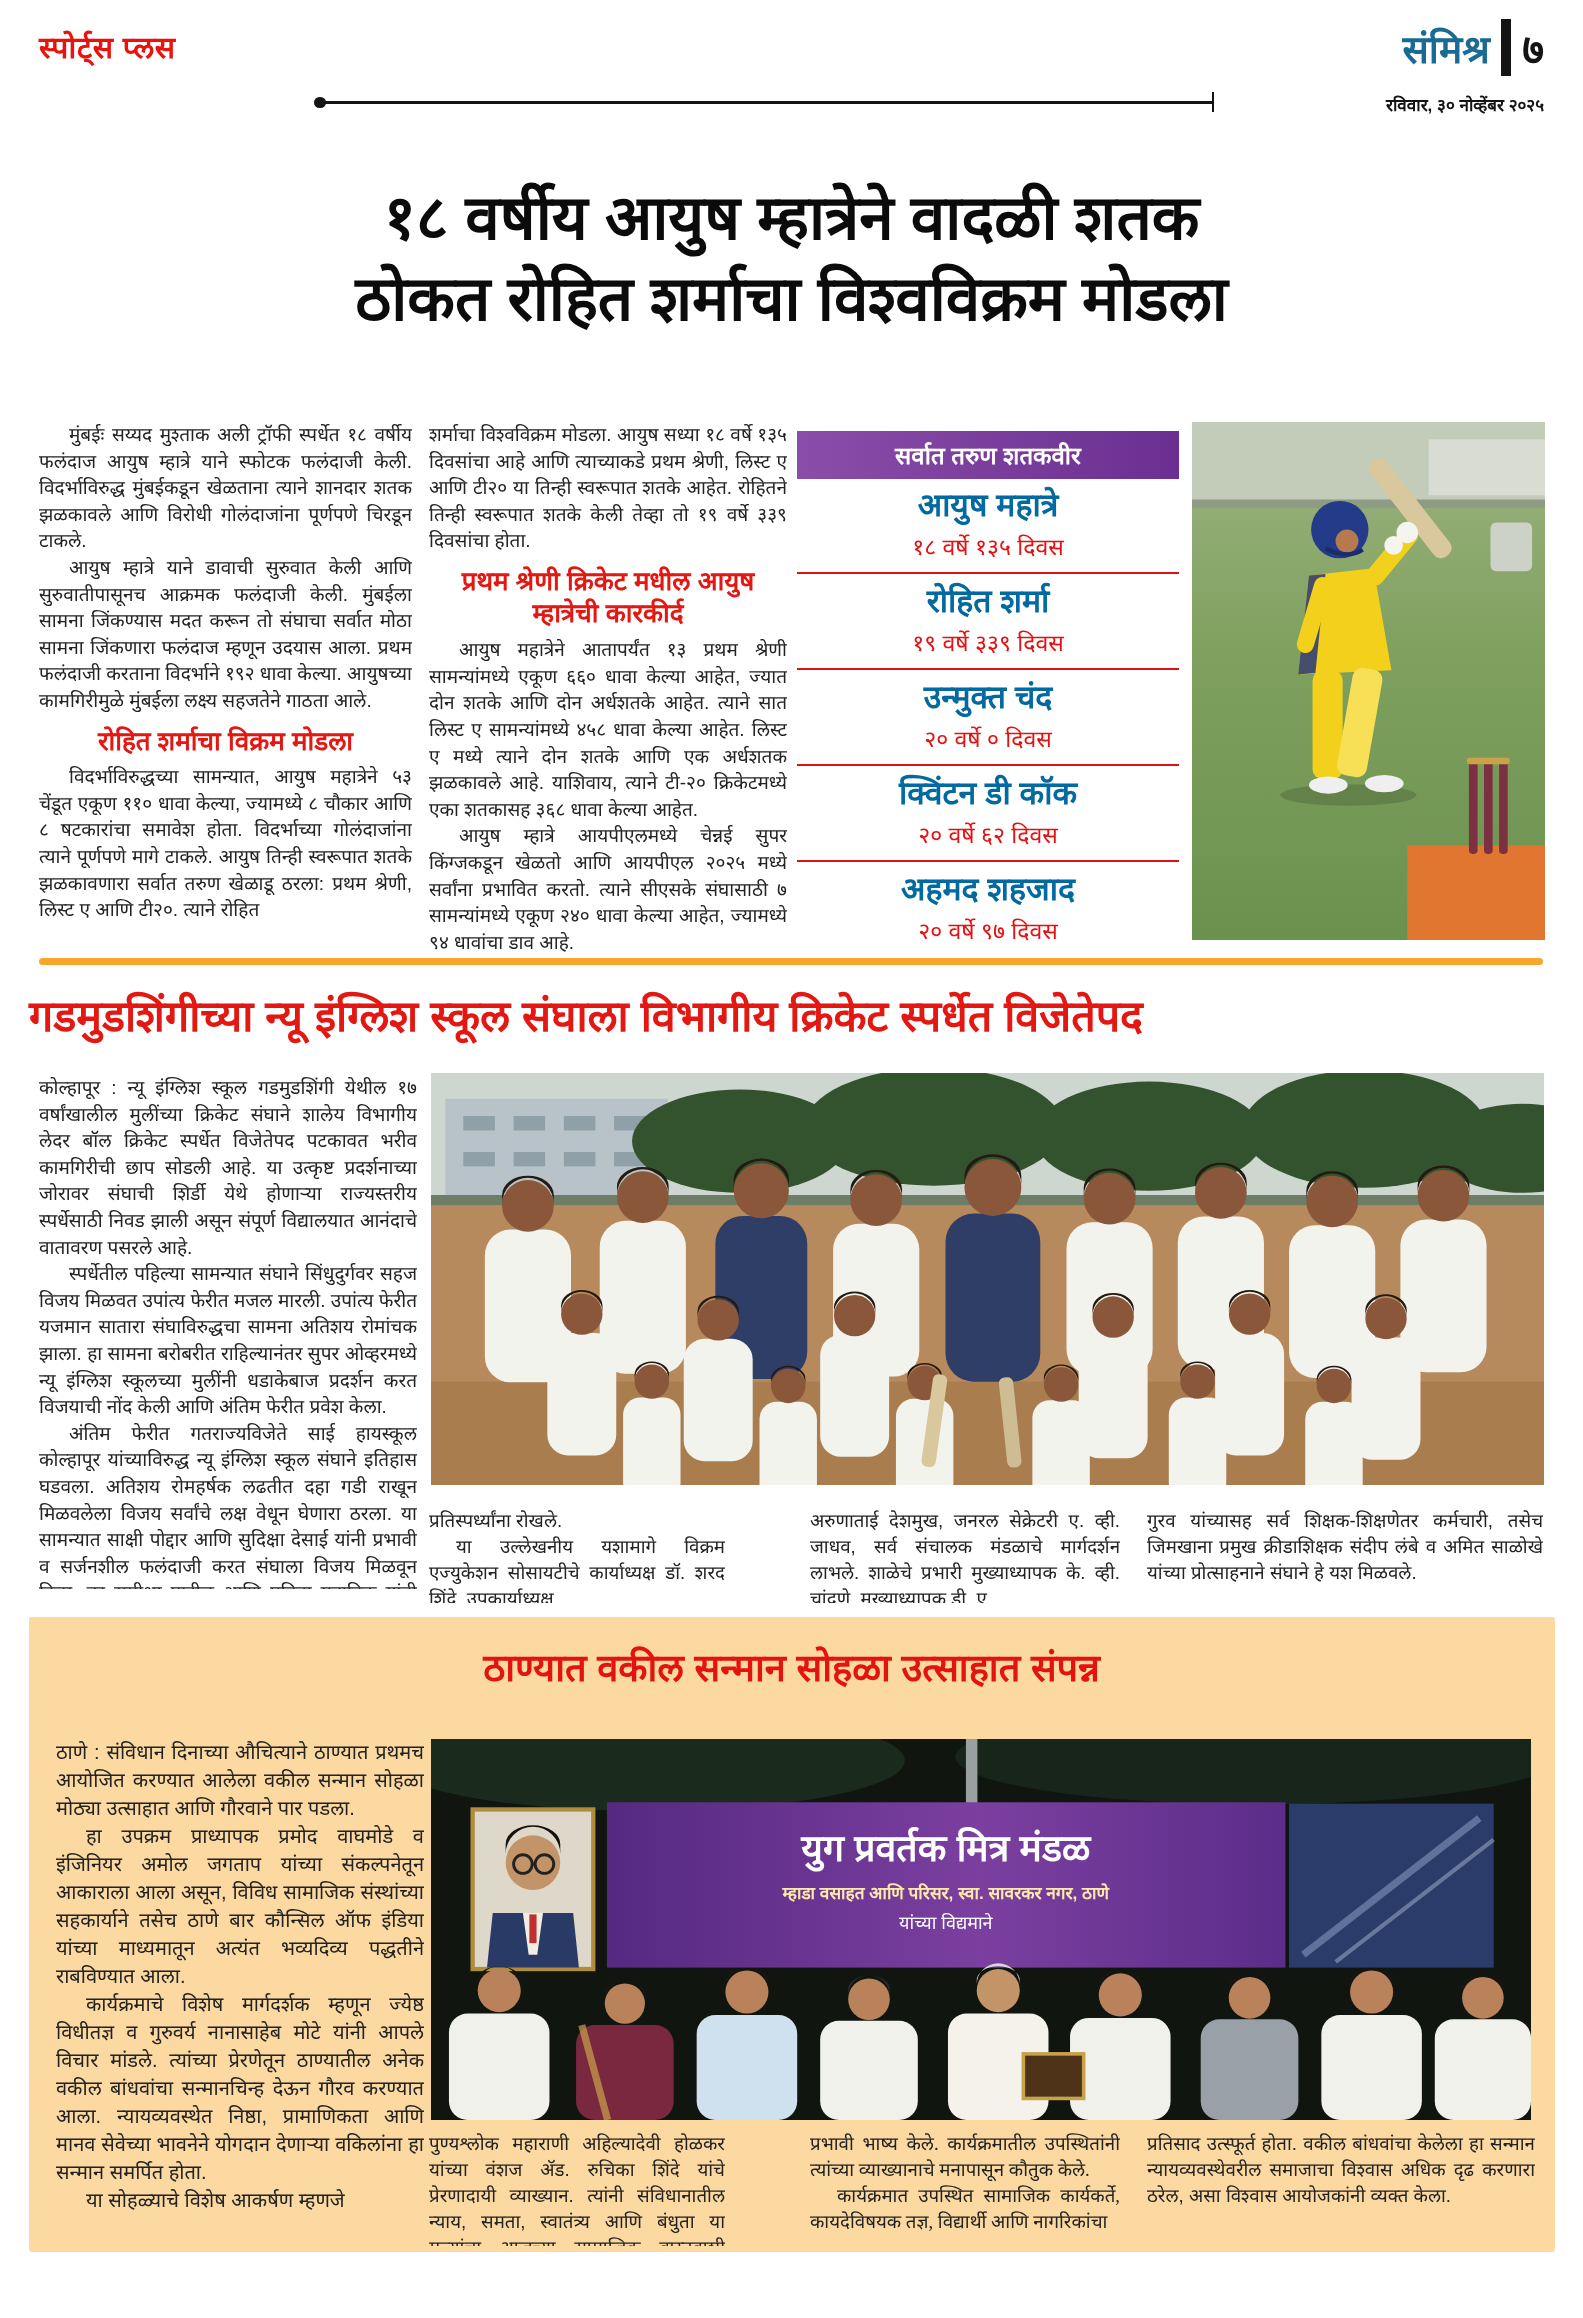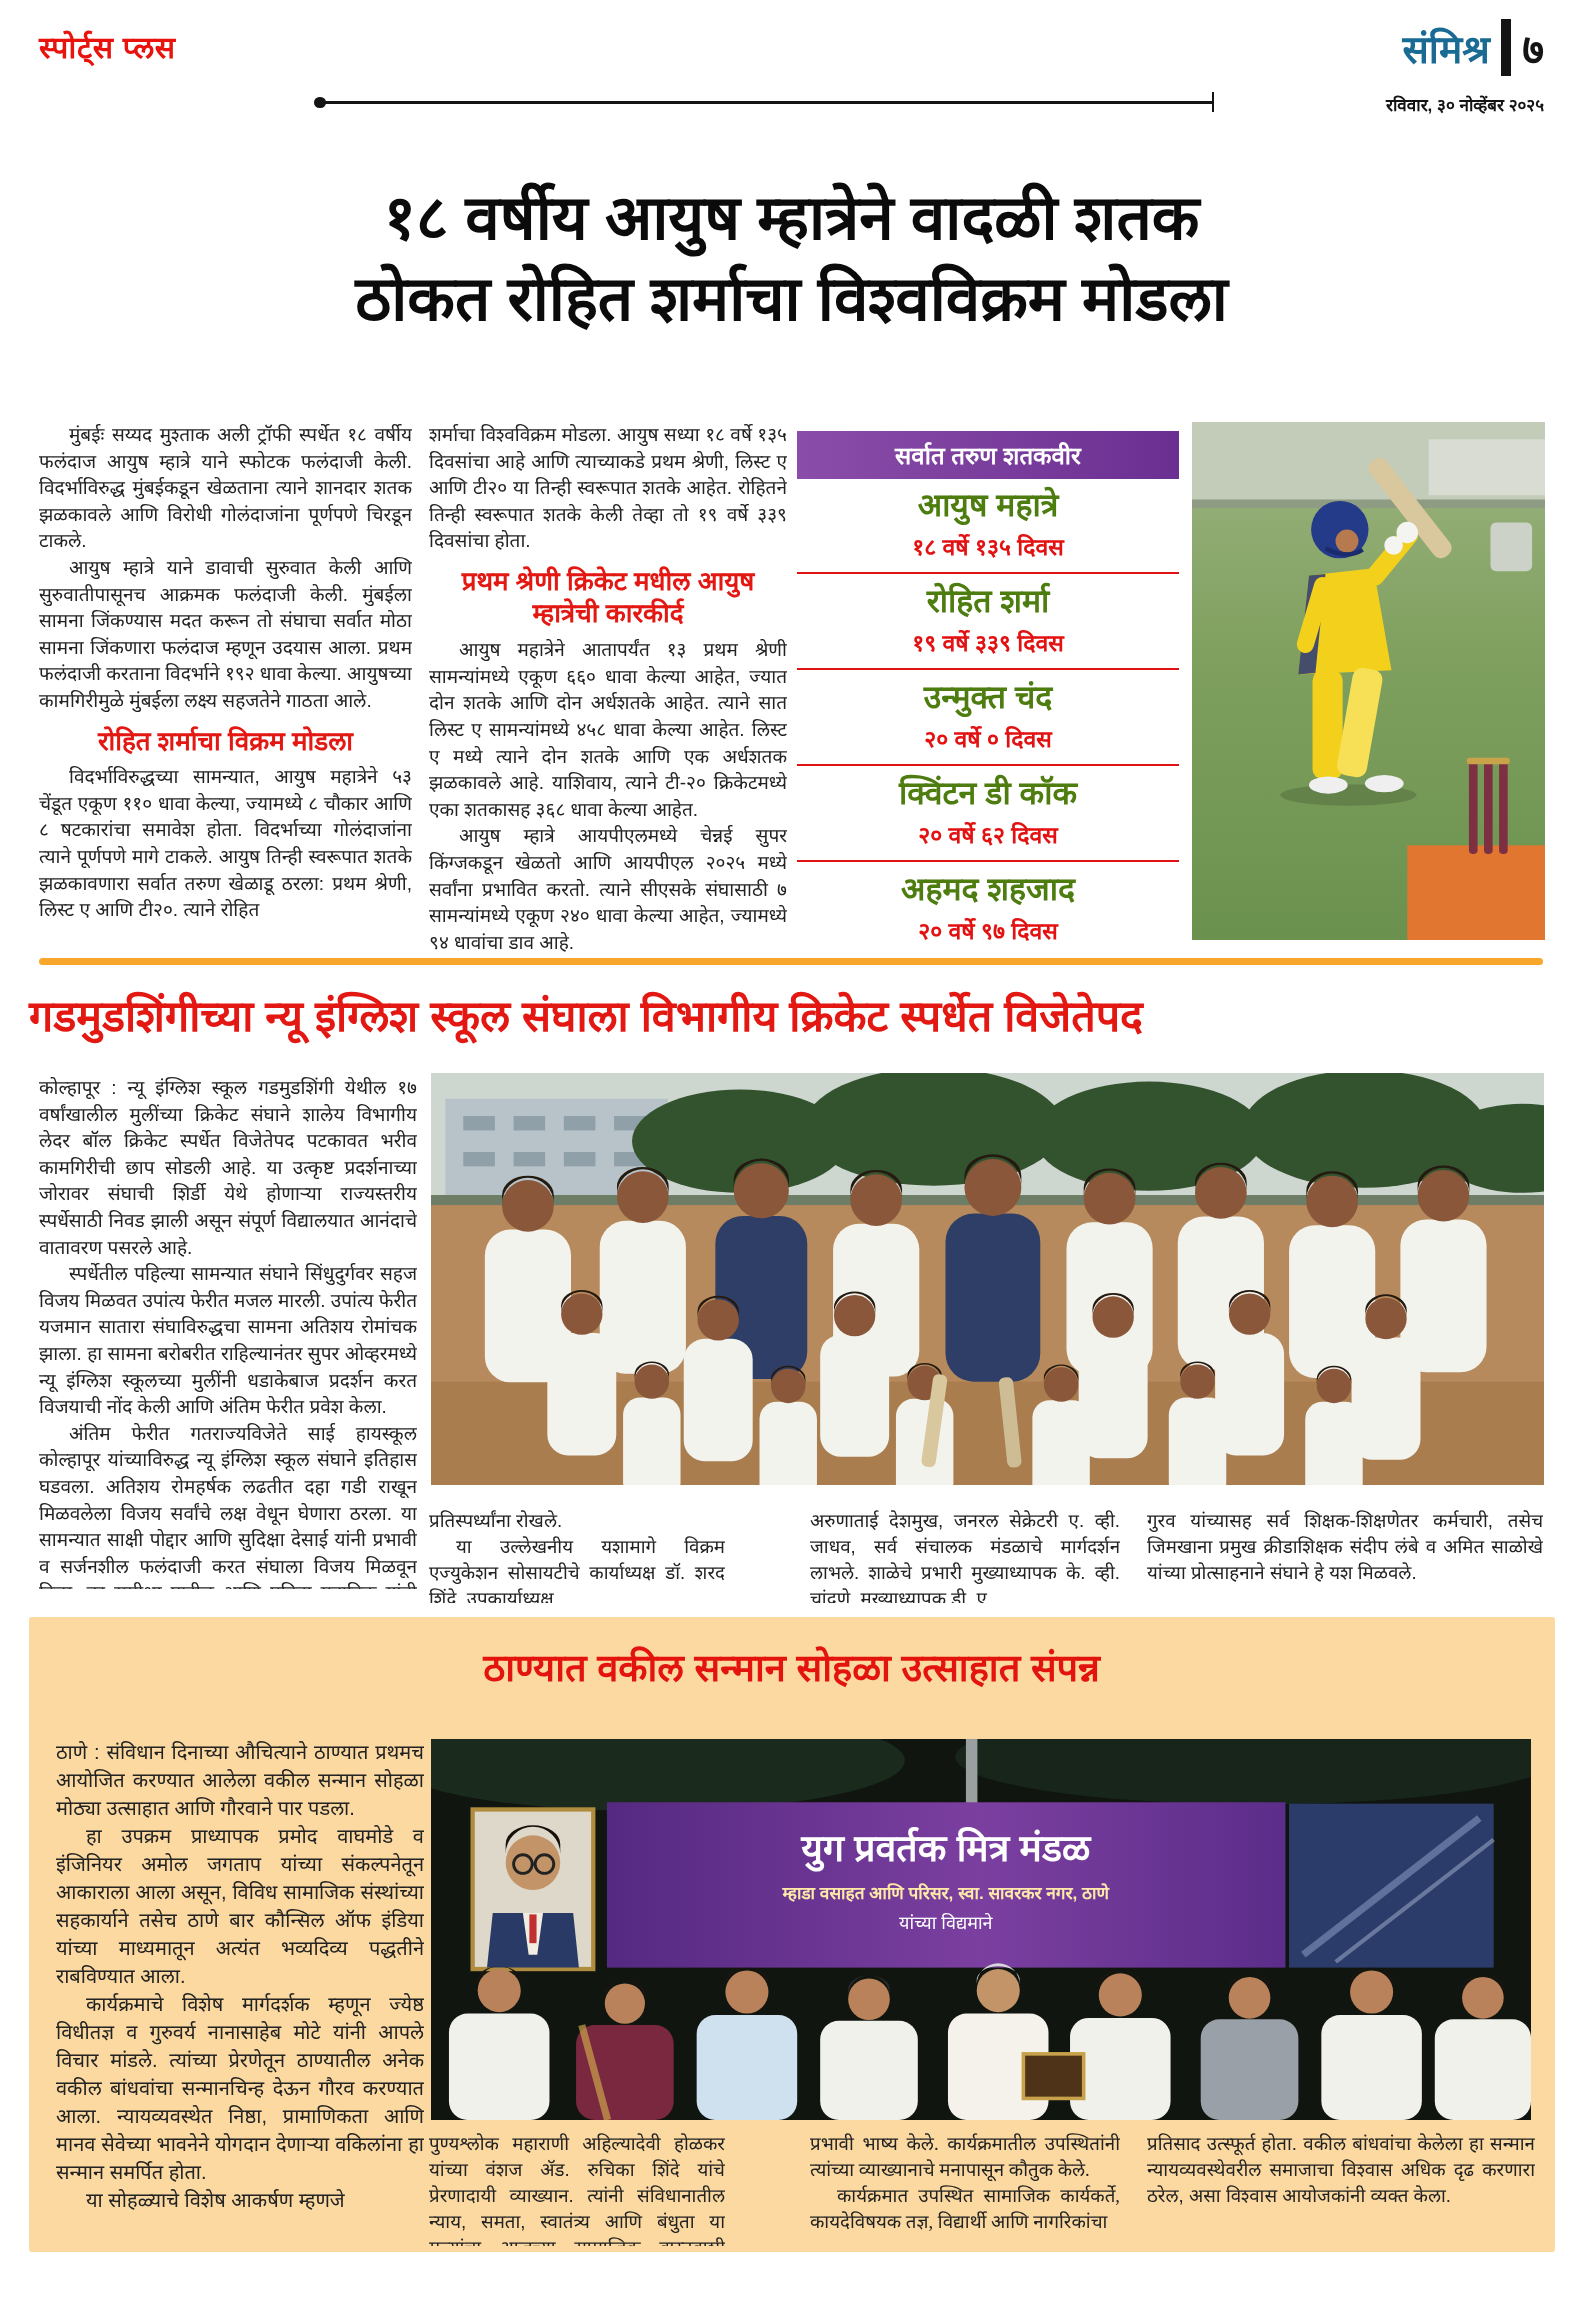--- a/index.html
+++ b/index.html
@@ -29,22 +29,22 @@
 
   .a1-col1 { left:39px; top:422px; width:373px; height:533px; }
   .a1-col2 { left:429px; top:422px; width:358px; height:533px; }
 
   
   .stats-box { position:absolute; left:797px; top:431px; width:382px; }
   .stats-title { background:linear-gradient(90deg,#8a4da9,#6b2f92); color:#ffffff; text-align:center;
                  font-size:24px; font-weight:700; padding:6.5px 0 8px 0; }
   .stats-entry { text-align:center; padding:8.6px 0 10px 0; border-bottom:2.2px solid #e31212; }
   .stats-entry:last-child { border-bottom:none; }
-  .stats-name { font-size:32px; font-weight:800; color:#4d7c0f; line-height:1.15; }
-  .stats-age { font-size:23px; font-weight:700; color:#e31212; margin-top:6.5px; }
+  .stats-name { font-size:32px; font-weight:800; color:#0369a1; line-height:1.15; }
+  .stats-age { font-size:23px; font-weight:400; color:#e31212; margin-top:6.5px; }
 
   
   .photo { position:absolute; overflow:hidden; }
   .photo svg { display:block; width:100%; height:100%; }
   .photo1 { left:1192px; top:422px; width:353px; height:518px; }
   .photo2 { left:431px; top:1073px; width:1113px; height:412px; }
   .photo3 { left:431px; top:1739px; width:1100px; height:381px; }
 
   
   .orange-divider { position:absolute; left:39px; top:958px; width:1504px; height:7.2px; background:#f9a72c; border-radius:3.6px; }

